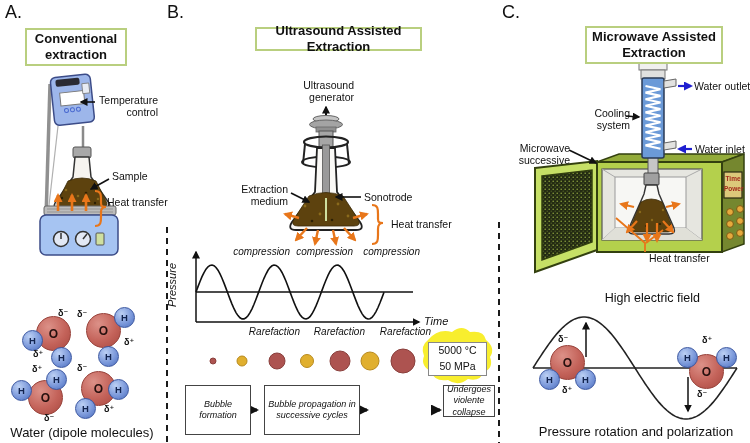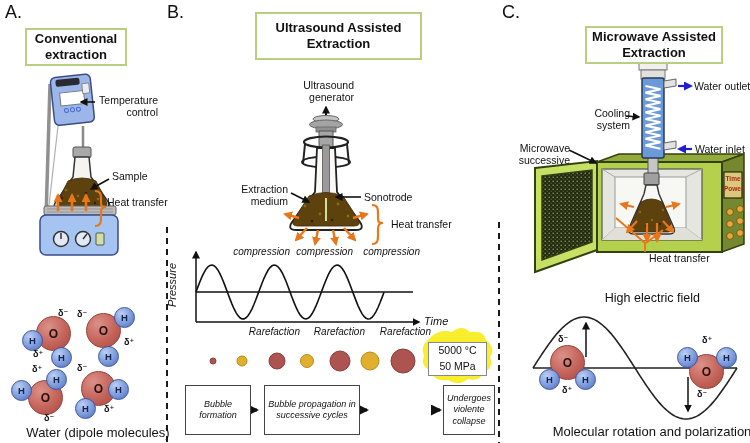--- a/index.html
+++ b/index.html
@@ -9,21 +9,21 @@
   .ov { position:absolute; }
   .panel-letter { font-size:18px; }
   .title-box { background:#fff; border:2px solid #b9cf7f; font-weight:700; font-size:13px;
                line-height:1.25; text-align:center; display:flex; align-items:center;
                justify-content:center; padding:2px; box-sizing:border-box; }
   .ann { font-size:10.5px; line-height:1.12; }
   .nw { white-space:nowrap; }
   .ctr { text-align:right; }
   .it { font-style:italic; }
   .small { font-size:10px;margin-left:30px; }
-  .cap { font-size:13px; text-align:center;padding-left:16px; }
+  .cap { font-size:13px; text-align:center; }
   .vlabel { transform:rotate(-90deg); transform-origin:left bottom; font-style:italic;
             font-size:11px; white-space:nowrap; }
   .flowbox { border:1.3px solid #444; background:#fff; font-style:italic; font-size:9px;
              line-height:1.25; display:flex; align-items:center; justify-content:center;
              text-align:center; box-sizing:border-box; padding:2px; }
   .burstbox { background:#fff; border:1.5px solid #888; font-size:10.5px; line-height:1.5;
               display:flex; flex-direction:column; align-items:center; justify-content:center;
               box-sizing:border-box; }
   .dtext { font-size:6.5px; line-height:1.6; color:#a32c1c; font-weight:700; text-align:center; }
   .molecule { position:absolute; left:0; top:0; width:0; height:0; }
@@ -237,54 +237,54 @@
 </svg>
 
 <div class="ov panel-letter" style="left:5px;top:2px">A.</div>
 <div class="ov title-box" style="left:25px;top:28px;width:102px;height:38px">Conventional extraction</div>
 <div class="ov ann ctr" style="left:92px;top:95px;width:66px">Temperature control</div>
 <div class="ov ann nw" style="left:112px;top:171px">Sample</div>
 <div class="ov ann nw" style="left:107px;top:197px">Heat transfer</div>
 <div class="ov cap" style="left:0px;top:425px;width:164px">Water (dipole molecules)</div>
 
 <div class="ov panel-letter" style="left:167px;top:2px">B.</div>
-<div class="ov title-box" style="left:255px;top:12px;width:167px;height:48px">Ultrasound Assisted Extraction</div>
+<div class="ov title-box" style="left:255px;top:27px;width:167px;height:24px">Ultrasound Assisted Extraction</div>
 <div class="ov ann ctr" style="left:298px;top:80px;width:56px">Ultrasound generator</div>
 <div class="ov ann ctr" style="left:232px;top:184px;width:56px">Extraction medium</div>
 <div class="ov ann nw" style="left:364px;top:192px">Sonotrode</div>
 <div class="ov ann nw" style="left:391px;top:219px">Heat transfer</div>
 <div class="ov vlabel" style="left:178px;top:295px">Pressure</div>
 <div class="ov it small ctr" style="left:196px;top:246px;width:64px">compression</div>
 <div class="ov it small ctr" style="left:259px;top:246px;width:64px">compression</div>
 <div class="ov it small ctr" style="left:326px;top:246px;width:64px">compression</div>
 <div class="ov it small ctr" style="left:206px;top:326px;width:64px">Rarefaction</div>
 <div class="ov it small ctr" style="left:271px;top:326px;width:64px">Rarefaction</div>
 <div class="ov it small ctr" style="left:337px;top:326px;width:64px">Rarefaction</div>
 <div class="ov it nw" style="left:424px;top:315px;font-size:11px">Time</div>
 <div class="ov burstbox" style="left:428px;top:342px;width:59px;height:34px">
   <span>5000 °C</span>
   <span>50 MPa</span>
 </div>
 <div class="ov flowbox" style="left:264px;top:385px;width:96px;height:50px">Bubble propagation in successive cycles</div>
 <div class="ov flowbox" style="left:185px;top:385px;width:66px;height:50px">Bubble formation</div>
-<div class="ov flowbox" style="left:443px;top:385px;width:52px;height:50px">Undergoes violente collapse</div>
+<div class="ov flowbox" style="left:443px;top:385px;width:52px;height:32px">Undergoes violente collapse</div>
 
 <div class="ov panel-letter" style="left:502px;top:2px">C.</div>
 <div class="ov title-box" style="left:585px;top:26px;width:138px;height:38px">Microwave Assisted Extraction</div>
 <div class="ov ann nw" style="left:694px;top:81px">Water outlet</div>
 <div class="ov ann ctr" style="left:586px;top:108px;width:44px">Cooling system</div>
 <div class="ov ann nw" style="left:695px;top:144px">Water inlet</div>
 <div class="ov ann ctr" style="left:512px;top:143px;width:58px">Microwave successive</div>
 <div class="ov dtext" style="left:724px;top:174px;width:18px">
   <span>Time</span><br>
   <span>Power</span>
 </div>
 <div class="ov ann nw" style="left:649px;top:253px">Heat transfer</div>
 <div class="ov ctr" style="left:560px;top:291px;width:140px;font-size:12.5px">High electric field</div>
-<div class="ov cap" style="left:528px;top:424px;width:216px">Molecular rotation and polarization</div>
+<div class="ov cap" style="left:528px;top:424px;width:216px">Pressure rotation and polarization</div>
 
 <div class="molecule">
   <span class="o-atom" style="left:36px;top:316px">O</span>
   <span class="h-atom" style="left:22px;top:330px">H</span>
   <span class="h-atom" style="left:51px;top:347px">H</span>
   <span class="delta" style="left:58px;top:308px">δ⁻</span>
   <span class="delta" style="left:33px;top:349px">δ⁺</span>
 </div>
 
 <div class="molecule">

